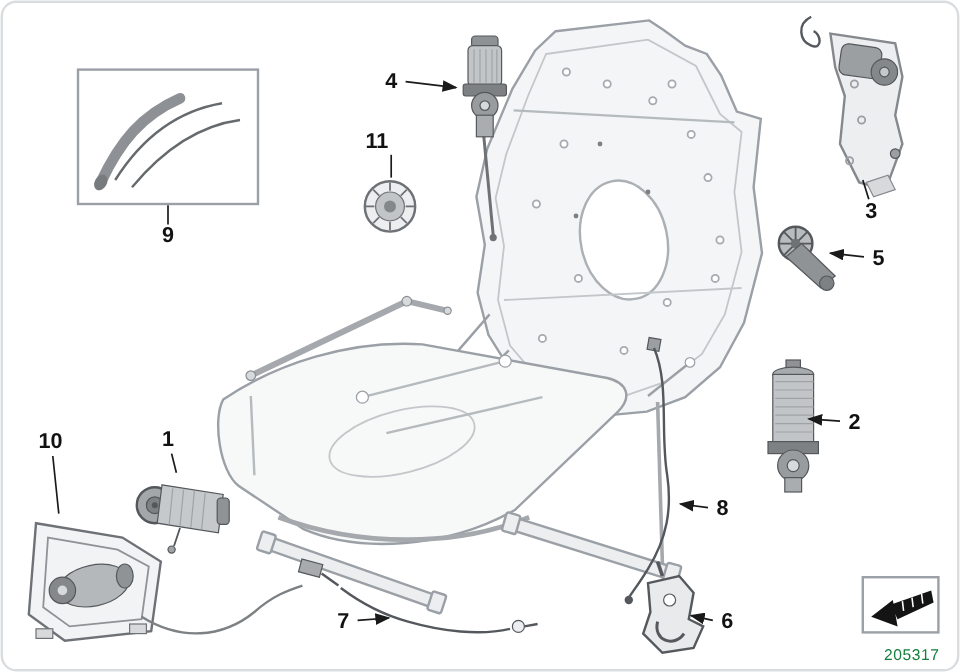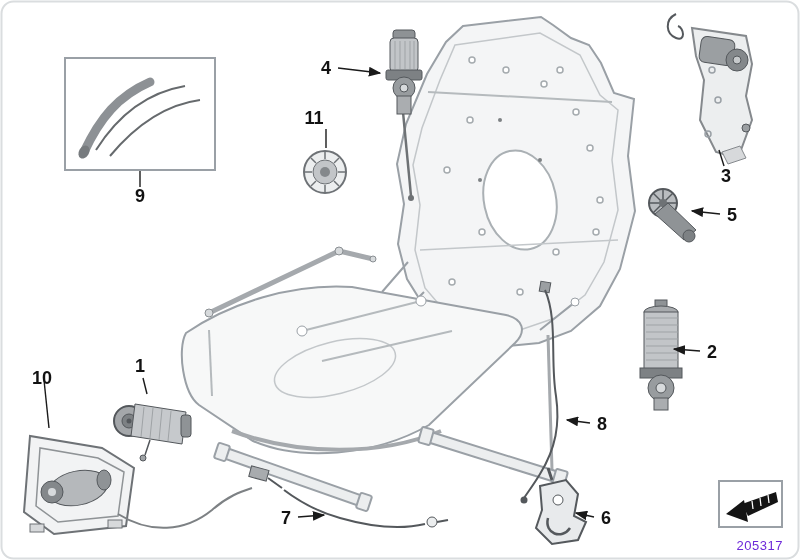--- a/index.html
+++ b/index.html
@@ -10,21 +10,21 @@
   .art{position:absolute;left:0;top:0;}
   .callout-layer{position:absolute;left:0;top:0;width:800px;height:560px;pointer-events:none;}
   .callout{
     position:absolute;transform:translate(-50%,-50%);
     font:700 18px "Liberation Sans",sans-serif;color:#121212;
     pointer-events:auto;cursor:pointer;user-select:none;
   }
   .leader{stroke:#1a1a1a;stroke-width:1.4;fill:none;}
   .part-number{
     position:absolute;right:17px;bottom:7px;
-    font:13px "Liberation Sans",sans-serif;color:#6d28d9;letter-spacing:.5px;margin-top:20px;
+    font:13px "Liberation Sans",sans-serif;color:#15803d;letter-spacing:.5px;margin-top:20px;
   }
 </style>
 </head>
 <body>
 
 <div class="stage">
 
   <svg class="art" width="800" height="560" viewBox="0 0 800 560">
     <defs>
       <marker id="arrowhead" markerWidth="9" markerHeight="7" refX="8" refY="3.5" orient="auto">
@@ -256,18 +256,18 @@
   <div class="callout-layer" id="callouts">
       <div class="callout" style="left: 140px; top: 196px;">9</div>
       <div class="callout" style="left: 326px; top: 68px;">4</div>
       <div class="callout" style="left: 314px; top: 118px;">11</div>
       <div class="callout" style="left: 726px; top: 176px;">3</div>
       <div class="callout" style="left: 732px; top: 215px;">5</div>
       <div class="callout" style="left: 712px; top: 352px;">2</div>
       <div class="callout" style="left: 602px; top: 424px;">8</div>
       <div class="callout" style="left: 606px; top: 518px;">6</div>
       <div class="callout" style="left: 286px; top: 518px;">7</div>
-      <div class="callout" style="left: 42px; top: 378px;">10</div>
+      <div class="callout" style="left: 42px; top: 368px;">10</div>
       <div class="callout" style="left: 140px; top: 366px;">1</div>
     </div>
 
   <div class="part-number">205317</div>
 </div>
 
 </body></html>

